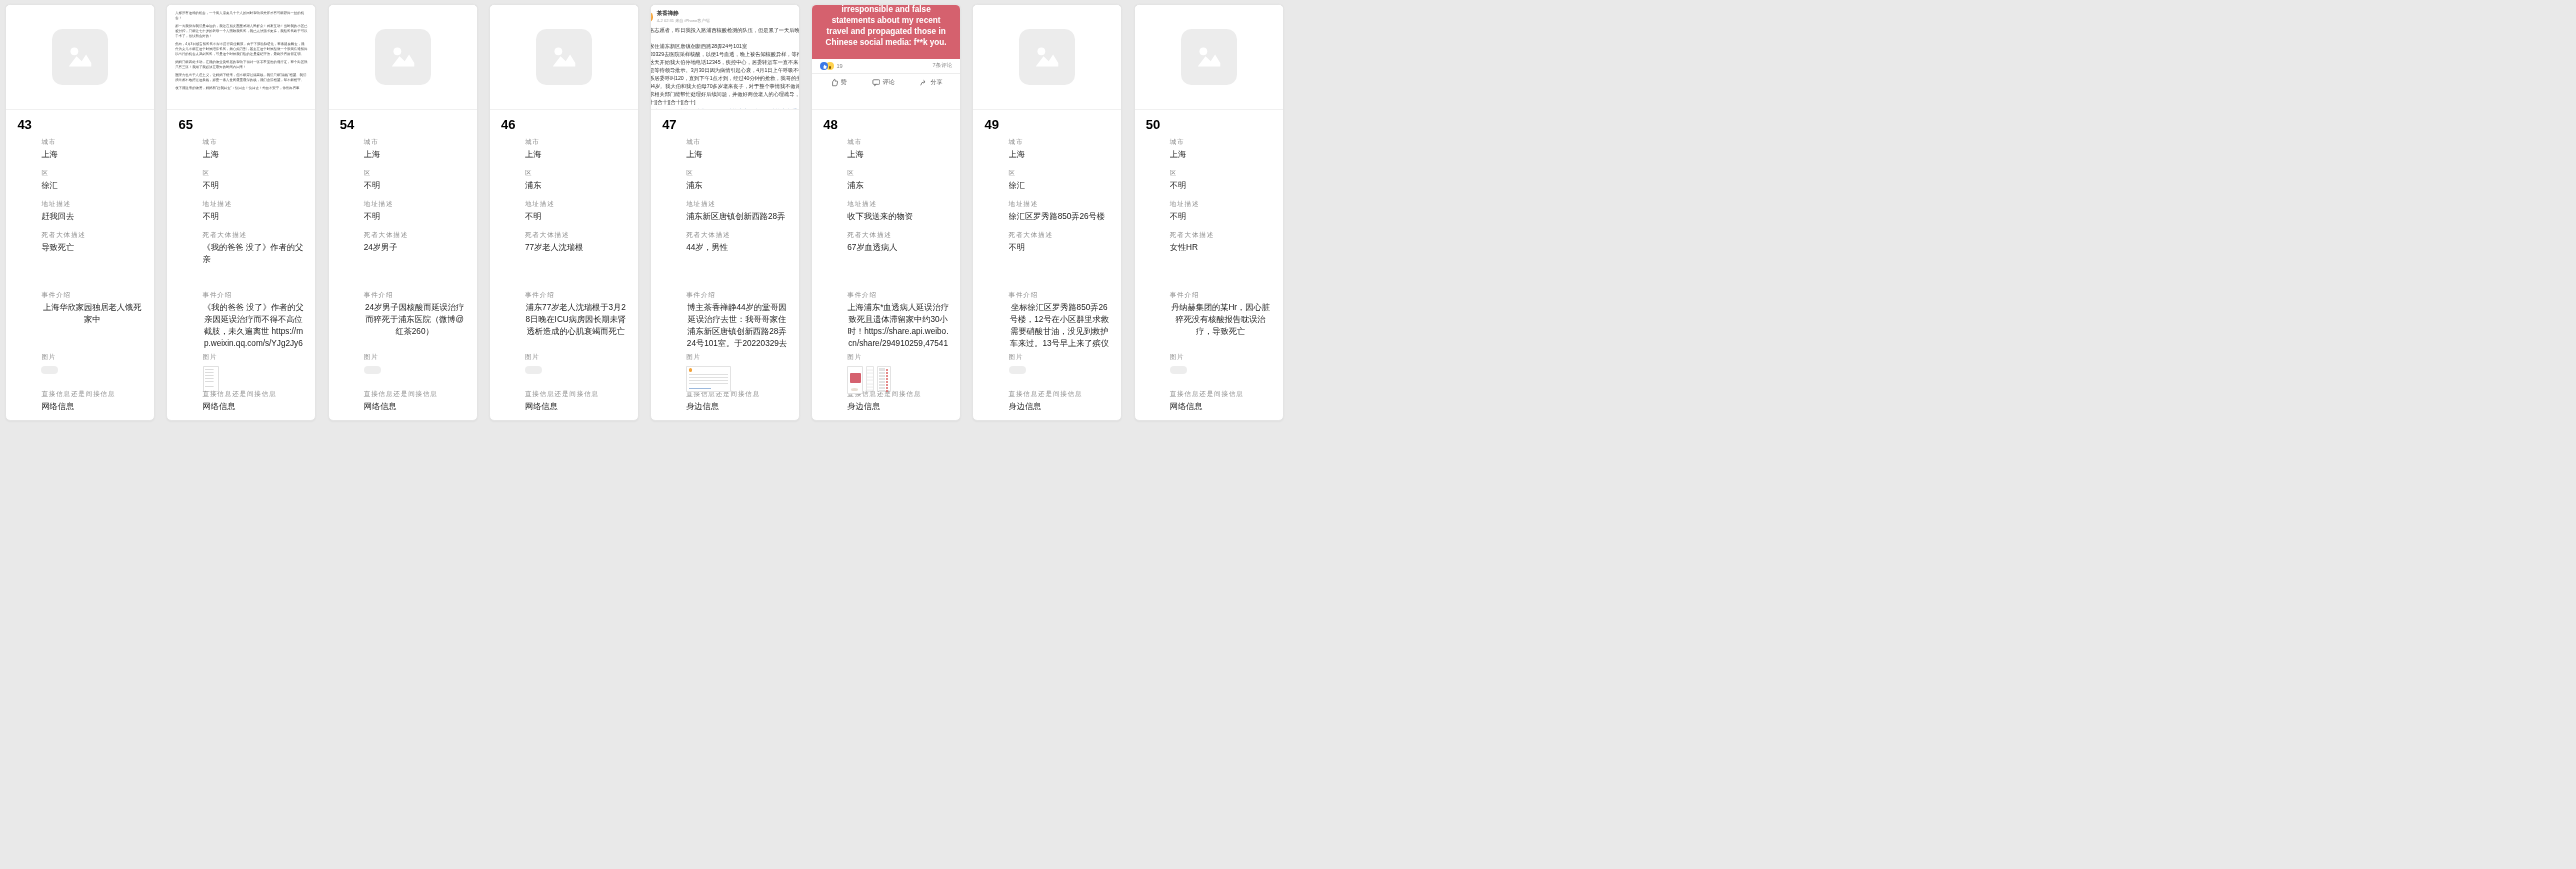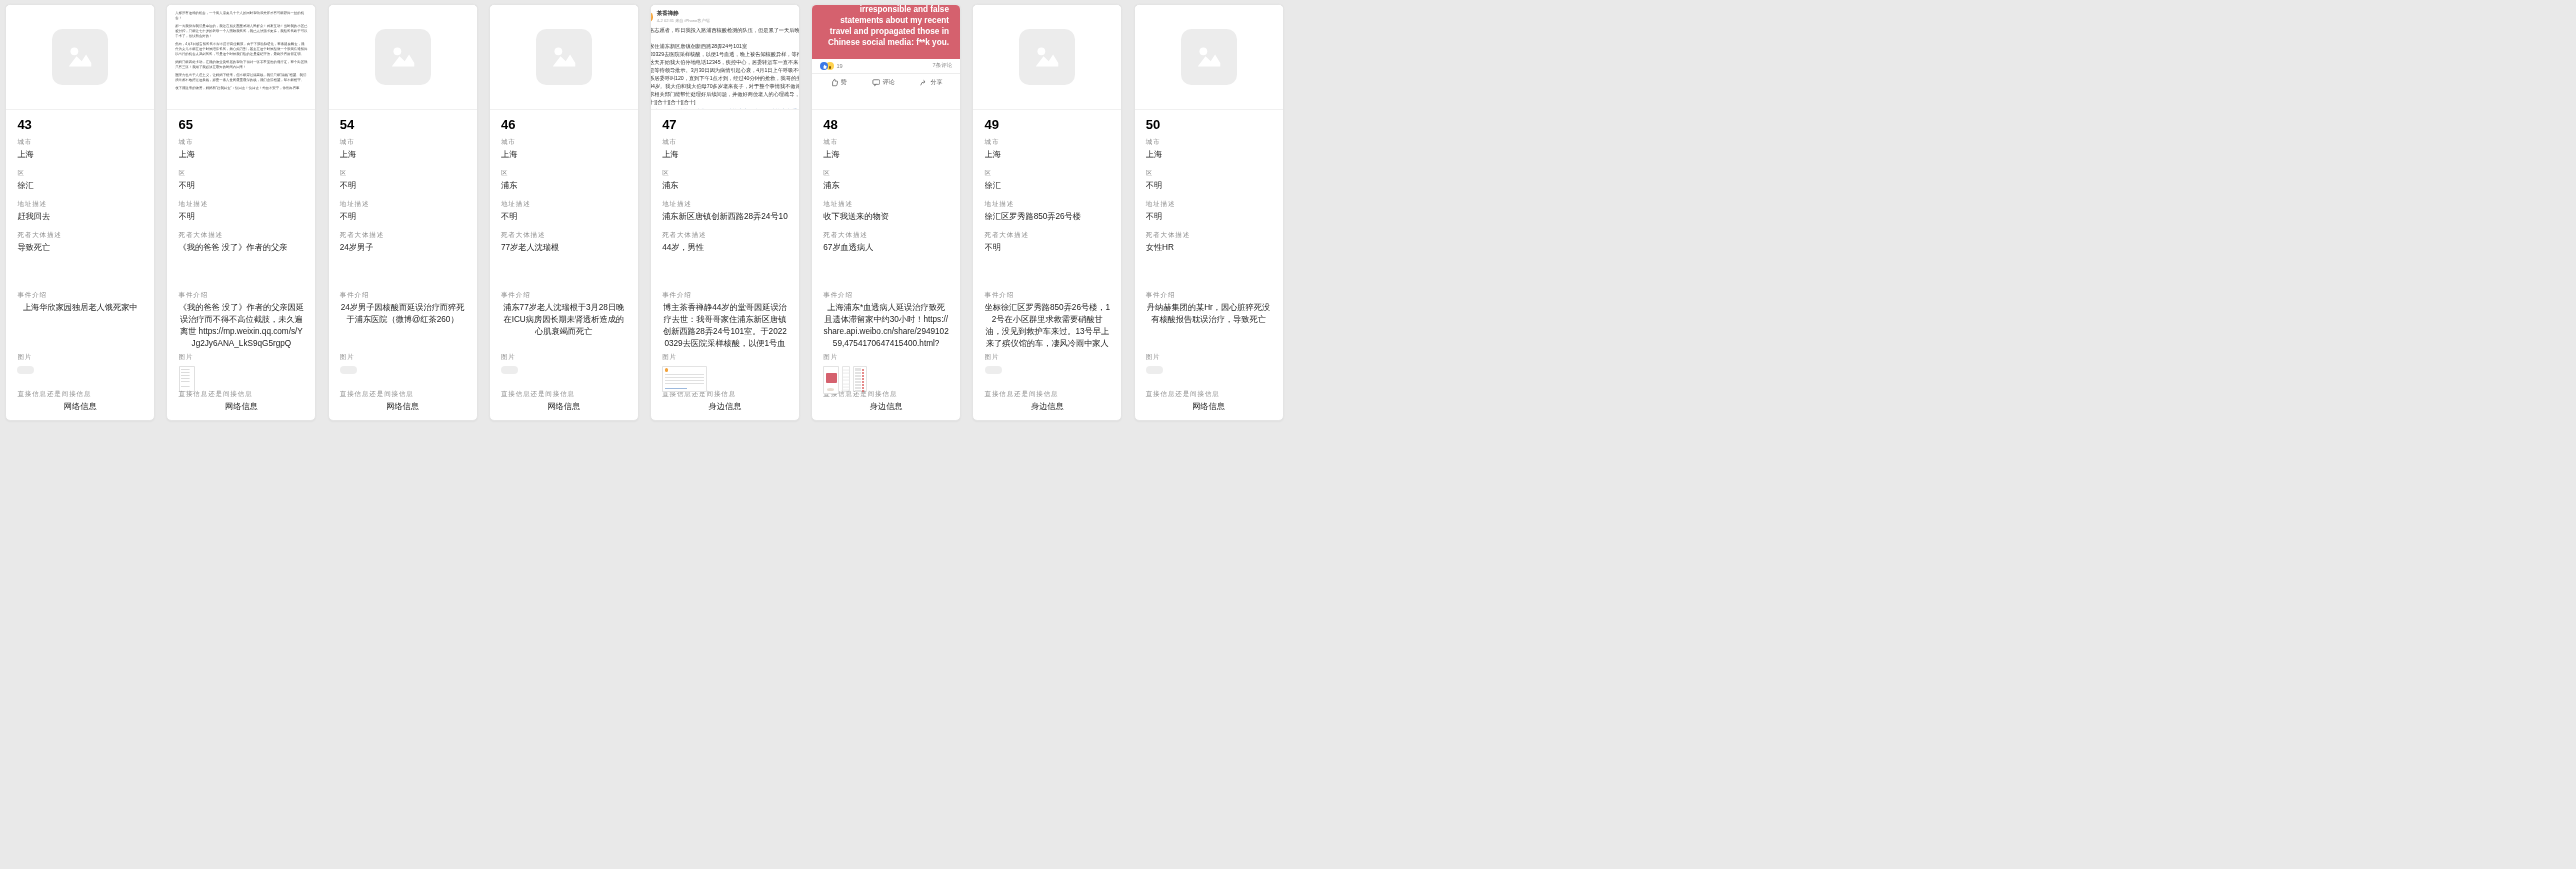--- a/index.html
+++ b/index.html
@@ -25,45 +25,45 @@
   .txtshot p{margin:0 0 3.4px 0;}
   
   .weibo{padding:5.2px 3.4px 0 0;margin-left:-7px;font-size:5.2px;color:#333;}
   .w-head{display:flex;align-items:center;margin-bottom:2.6px;}
   .w-avatar{width:9.5px;height:9.5px;border-radius:50%;background:radial-gradient(circle at 35% 35%,#ffd37a,#f08c1e);margin-right:3.4px;flex:none;}
   .w-name{font-weight:bold;font-size:5.5px;color:#333;}
   .w-meta{font-size:4.1px;color:#a6a6a6;margin-top:0.9px;}
   .wline{line-height:8px;white-space:nowrap;}
   .w-mentions{color:#5b7fb0;line-height:8px;white-space:nowrap;margin-top:0.9px;}
   
-  .post-red{color:#fff;font-weight:bold;font-size:8.2px;line-height:11.2px;text-align:right;padding:1.7px 11.2px 10.3px 11.2px;margin-top:-3.4px;}
+  .post-red{color:#fff;font-weight:bold;font-size:8.2px;line-height:11.2px;text-align:center;padding:1.7px 11.2px 10.3px 11.2px;margin-top:-3.4px;}
   .likerow{display:flex;align-items:center;padding:3.4px 7.8px 2.6px 7.8px;font-size:5.6px;color:#8a8a8a;}
   .likeicons{display:flex;margin-right:2.6px;}
   .emoji{width:7.8px;height:7.8px;border-radius:50%;display:inline-block;}
   .e-like{background:#3b78e7;position:relative;z-index:2;}
   .e-like svg{position:absolute;left:1.6px;top:1.6px;}
   .e-wow{background:#ffd24d;margin-left:-1.7px;position:relative;}
   .e-wow:after{content:"";position:absolute;left:2.6px;top:3.9px;width:2.6px;height:2.9px;border-radius:50%;background:#8a5d00;}
   .likespacer{flex:1;}
   .ractrow{display:flex;justify-content:space-around;border-top:0.9px solid #ededed;padding:4.3px 5.2px 0 5.2px;color:#5f5f5f;font-size:6px;}
   .ract{display:flex;align-items:center;gap:2.6px;}
   .ract svg{display:block;}
   
   .cbody{padding:7.8px 11.2px 0 11.2px;}
   .num{font-size:13px;font-weight:600;color:#000000;margin-bottom:6px;line-height:14px;}
   .lbl{font-size:6.5px;color:#8e8e8e;letter-spacing:0.9px;margin-bottom:3.4px;line-height:7.8px;}
   .val{font-size:8.2px;color:#1d1d1d;line-height:12px;word-break:break-all;overflow:hidden;}
-  .f{margin-bottom:7.8px;}
+  .f{margin-bottom:7.8px;margin-left:24px;}
   .f-city .val,.f-district .val,.f-address .val{height:12px;}
   .f-deceased .val{height:41px;}
   .f-event{margin-bottom:2.6px;}
   .f-event .val{height:48px;text-align:center;}
   .f-images{margin-bottom:0;height:37px;box-sizing:border-box;}
   .thumbrow{display:flex;gap:2.6px;align-items:flex-start;margin-top:5.2px;}
-  .f-source .val{height:12px;text-align:center;}
+  .f-source .val{height:12px;}
   
   .th{flex:none;}
   .th-pill{width:17px;height:8.6px;background:#ededed;border-radius:4.3px;}
   .th-doc{width:14px;height:24px;background:#fff;border:0.9px solid #e0e0e0;border-radius:0.9px;
     background-image:repeating-linear-gradient(#dcdcdc 0 0.9px,transparent 0.9px 2.9px);
     background-size:8.6px 19px;background-position:1.7px 2.6px;background-repeat:no-repeat;}
   .th-weibo{width:43px;height:24px;background:#fff;border:0.9px solid #e3e3e3;border-radius:0.9px;position:relative;}
   .th-weibo .wdot{position:absolute;left:1.7px;top:1.7px;width:3.4px;height:3.4px;border-radius:50%;background:#f2a33c;}
   .th-weibo .wlines{position:absolute;left:1.7px;top:7px;right:2.6px;height:12px;
     background:repeating-linear-gradient(#e0e0e0 0 0.9px,transparent 0.9px 3px);}

